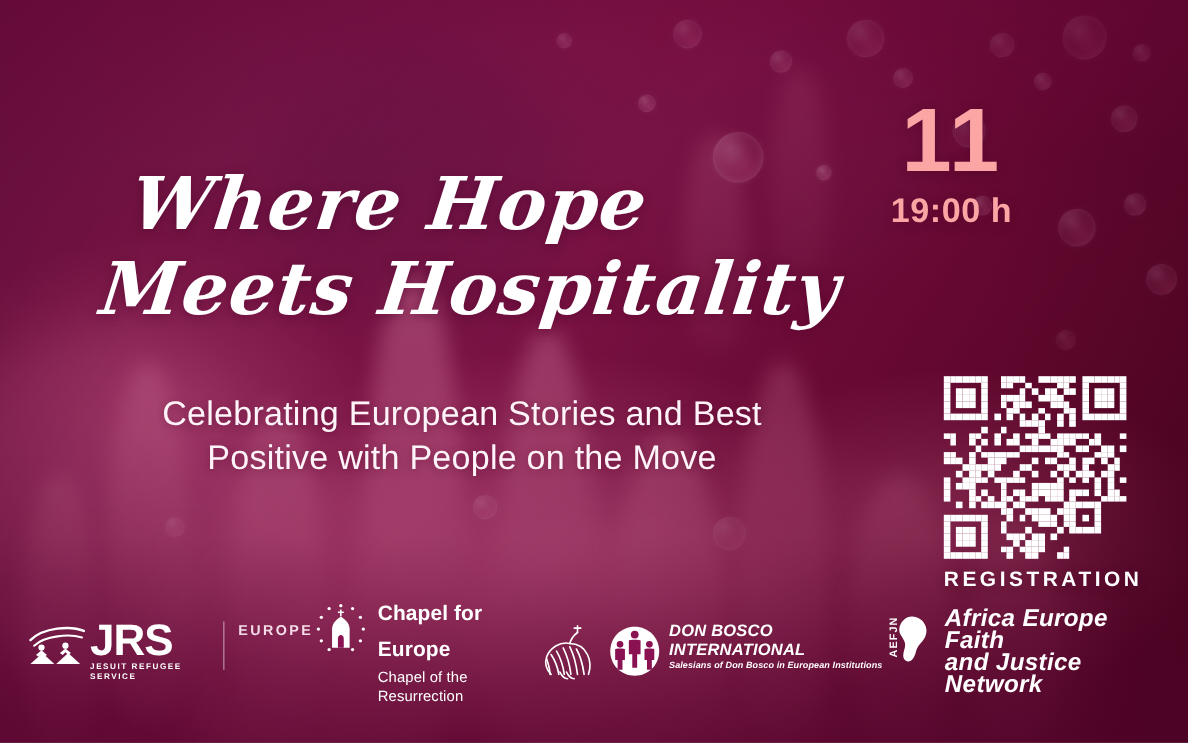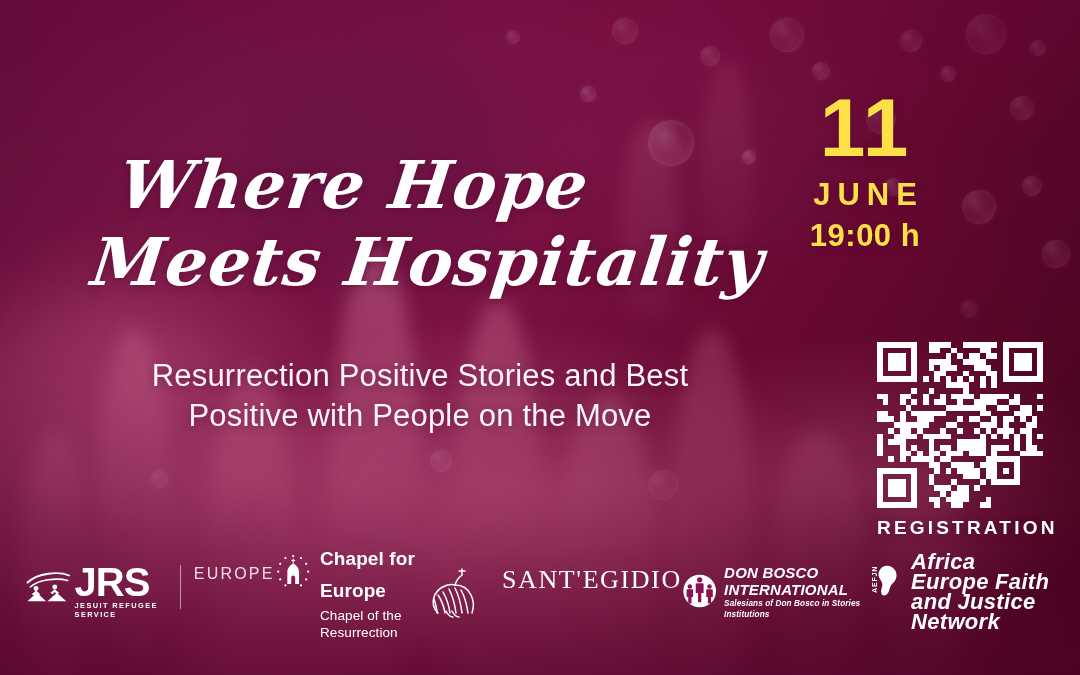--- a/index.html
+++ b/index.html
@@ -85,38 +85,38 @@
     color:#fdf3f8;
     font-size:31px;line-height:40px;
     font-weight:400;
     letter-spacing:.2px;
     text-shadow:0 2px 8px rgba(70,3,38,.40);
   }
 
   
   #date-block{
     position:absolute;left:780px;top:88px;width:170px;
-    text-align:center;color:#fde047;
+    text-align:center;color:#fca5a5;
     text-shadow:0 2px 10px rgba(70,3,38,.40);
   }
   #date-day{
     font-size:82px;line-height:80px;font-weight:700;letter-spacing:2px;
   }
   #date-month{
     margin-top:10px;
     font-size:31px;line-height:34px;font-weight:700;letter-spacing:7px;
     padding-left:7px;
   }
   #date-time{
     margin-top:6px;
     font-size:31px;line-height:36px;font-weight:700;letter-spacing:.5px;
   }
 
   
-  #qr-block{position:absolute;left:877px;top:342px;width:166px;text-align:left;}
+  #qr-block{position:absolute;left:858px;top:342px;width:166px;text-align:left;}
   #qr-code{
     width:166px;height:166px;
     display:grid;
     grid-template-columns:repeat(29,1fr);
     grid-template-rows:repeat(29,1fr);
   }
   #qr-code i{display:block;}
   #qr-code i.on{background:#ffffff;}
   #registration-label{
     margin-top:9px;color:#fff;
@@ -129,21 +129,21 @@
     position:absolute;left:0;bottom:44px;width:1080px;height:78px;
     display:flex;align-items:center;justify-content:space-between;
     padding:0 26px;
   }
   .logo{display:flex;align-items:flex-start;color:#fff;}
   .logo svg{display:block;}
 
   .jrs-word{font-size:40px;font-weight:700;letter-spacing:-1px;line-height:34px;}
   .jrs-tag{font-size:7.4px;font-weight:700;letter-spacing:1.4px;margin-top:2px;}
   .jrs-divider{width:1px;height:44px;background:rgba(255,255,255,.55);margin:0 13px;}
-  .jrs-europe{font-size:16px;font-weight:400;letter-spacing:2.2px;color:#f3dce8;}
+  .jrs-europe{font-size:13px;font-weight:700;letter-spacing:2.2px;color:#f3dce8;}
 
   .chapel-1{font-size:19px;font-weight:600;line-height:32px;letter-spacing:.1px;}
   .chapel-2{font-size:13.5px;font-weight:400;line-height:17px;letter-spacing:.1px;}
 
   .egidio-word{
     font-family:"Liberation Serif", serif;
     font-size:26px;letter-spacing:1.6px;font-weight:400;
   }
 
   .db-1{font-family:"Liberation Sans", sans-serif;font-style:italic;font-weight:700;font-size:15px;line-height:17px;letter-spacing:.2px;}
@@ -205,27 +205,26 @@
 
   <div class="bg-layer bg-tint"></div>
   <div class="bg-layer bg-vignette"></div>
 
   <div id="title-block">
     <div class="title-line" id="title-line-1">Where Hope</div>
     <div class="title-line" id="title-line-2">Meets Hospitality</div>
   </div>
 
   <div id="subtitle">
-    <div>Resurrection Positive Stories and Best</div>
+    <div>Celebrating European Stories and Best</div>
     <div>Positive with People on the Move</div>
   </div>
 
   <div id="date-block">
     <div id="date-day">11</div>
-    <div id="date-month">JUNE</div>
     <div id="date-time">19:00 h</div>
   </div>
 
   <div id="qr-block">
     <div id="qr-code">
         <i class="on"></i>
         <i class="on"></i>
         <i class="on"></i>
         <i class="on"></i>
         <i class="on"></i>
@@ -1129,38 +1128,37 @@
           <path d="M10 30 C14 36 16 42 17 48"></path>
           <path d="M15 27 C19 34 21 41 22 48"></path>
           <path d="M21 24 C25 32 27 40 28 48"></path>
           <path d="M27 23 C31 31 33 40 34 48"></path>
           <path d="M33 25 C37 32 39 41 40 48"></path>
           <path d="M6 34 C8 40 9 45 9 48"></path>
           <path d="M18 46 C20 50 22 52 25 52"></path>
           <path d="M24 46 C26 50 28 52 31 52"></path>
         </g>
       </svg>
-      <div class="egidio-word" style="margin-left:12px;">SANT'EGIDIO</div>
     </div>
 
     <div class="logo">
       <svg width="54" height="54" viewBox="0 0 54 54">
         <path d="M27 2 C41 2 52 13 52 27 C52 41 41 52 27 52 C13 52 2 41 2 27 C2 13 13 2 27 2 Z" fill="#fff"></path>
         <g fill="#8a1253">
           <circle cx="27" cy="10" r="4"></circle>
           <path d="M21 16 C21 15 33 15 33 16 L33 30 L29.5 30 L29.5 44 L24.5 44 L24.5 30 L21 30 Z"></path>
           <circle cx="12" cy="20" r="3.4"></circle>
           <path d="M7 25 C7 24 17 24 17 25 L17 36 L14.5 36 L14.5 46 L9.5 46 L9.5 36 L7 36 Z"></path>
           <circle cx="42" cy="20" r="3.4"></circle>
           <path d="M37 25 C37 24 47 24 47 25 L47 36 L44.5 36 L44.5 46 L39.5 46 L39.5 36 L37 36 Z"></path>
         </g>
       </svg>
       <div style="margin-left:7px;">
         <div class="db-1">DON BOSCO INTERNATIONAL</div>
-        <div class="db-2">Salesians of Don Bosco in Stories Institutions</div>
+        <div class="db-2">Salesians of Don Bosco in European Institutions</div>
       </div>
     </div>
 
     <div class="logo">
       <svg width="48" height="56" viewBox="0 0 48 56">
         <path d="M26 6 C32 6 38 10 40 16 C42 22 40 28 36 32 C33 35 31 38 30 42 C29 47 26 52 22 52 C19 52 17 49 17 46 C17 42 19 39 19 35 C19 31 16 28 14 24 C12 20 13 14 17 10 C20 7 23 6 26 6 Z" fill="#fff"></path>
         <text x="11" y="48" transform="rotate(-90 11 48)" fill="#fff" font-family="Liberation Sans, sans-serif" font-size="11" font-weight="700" letter-spacing="1.2">AEFJN</text>
       </svg>
       <div class="aefjn-txt" style="margin-left:10px;">
         <div>Africa Europe Faith</div>

